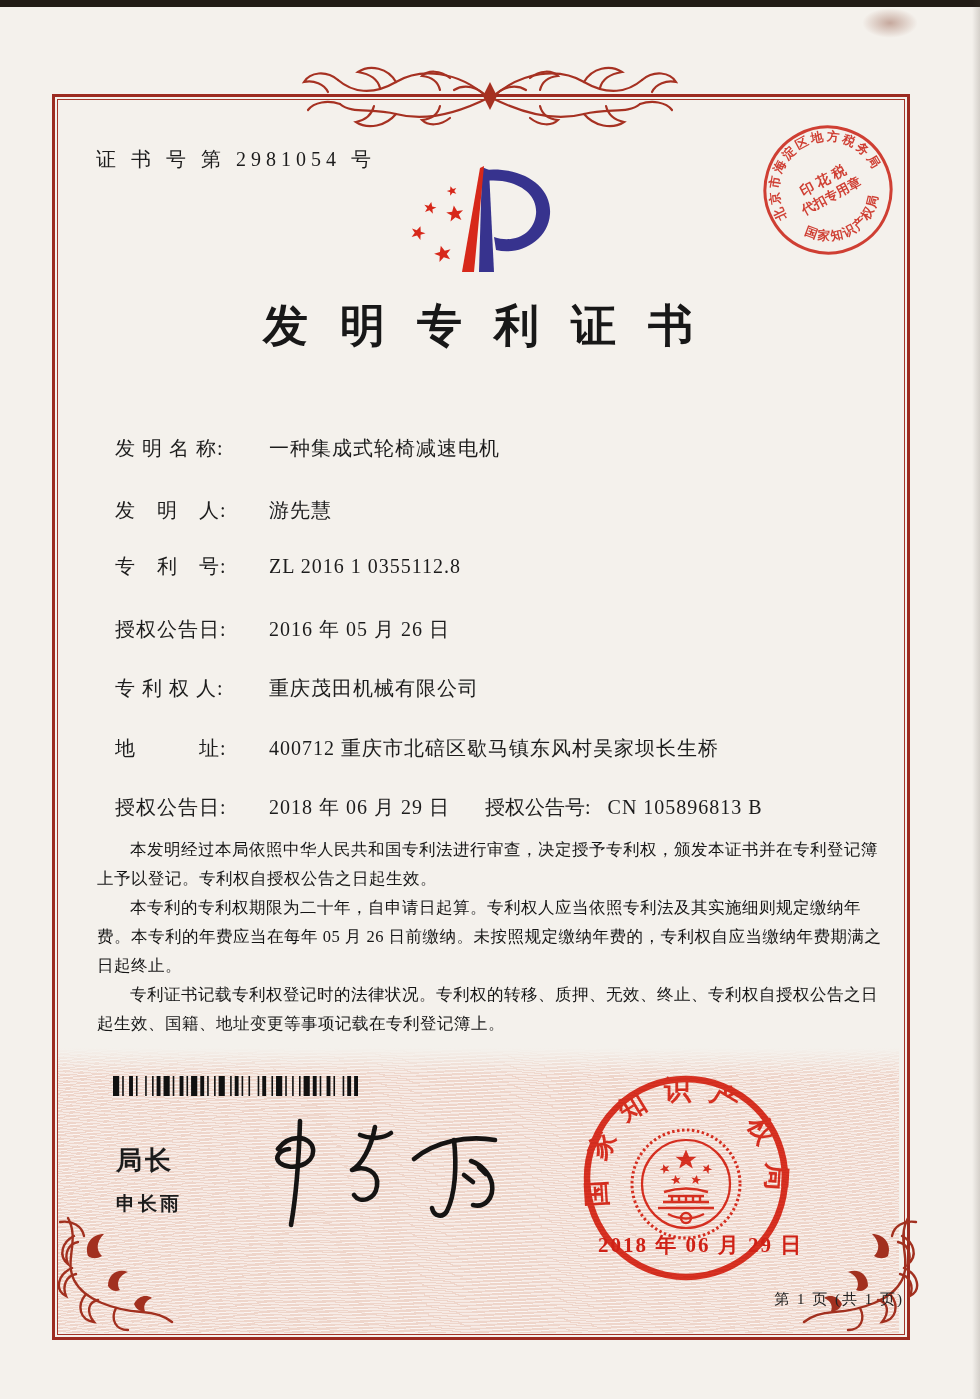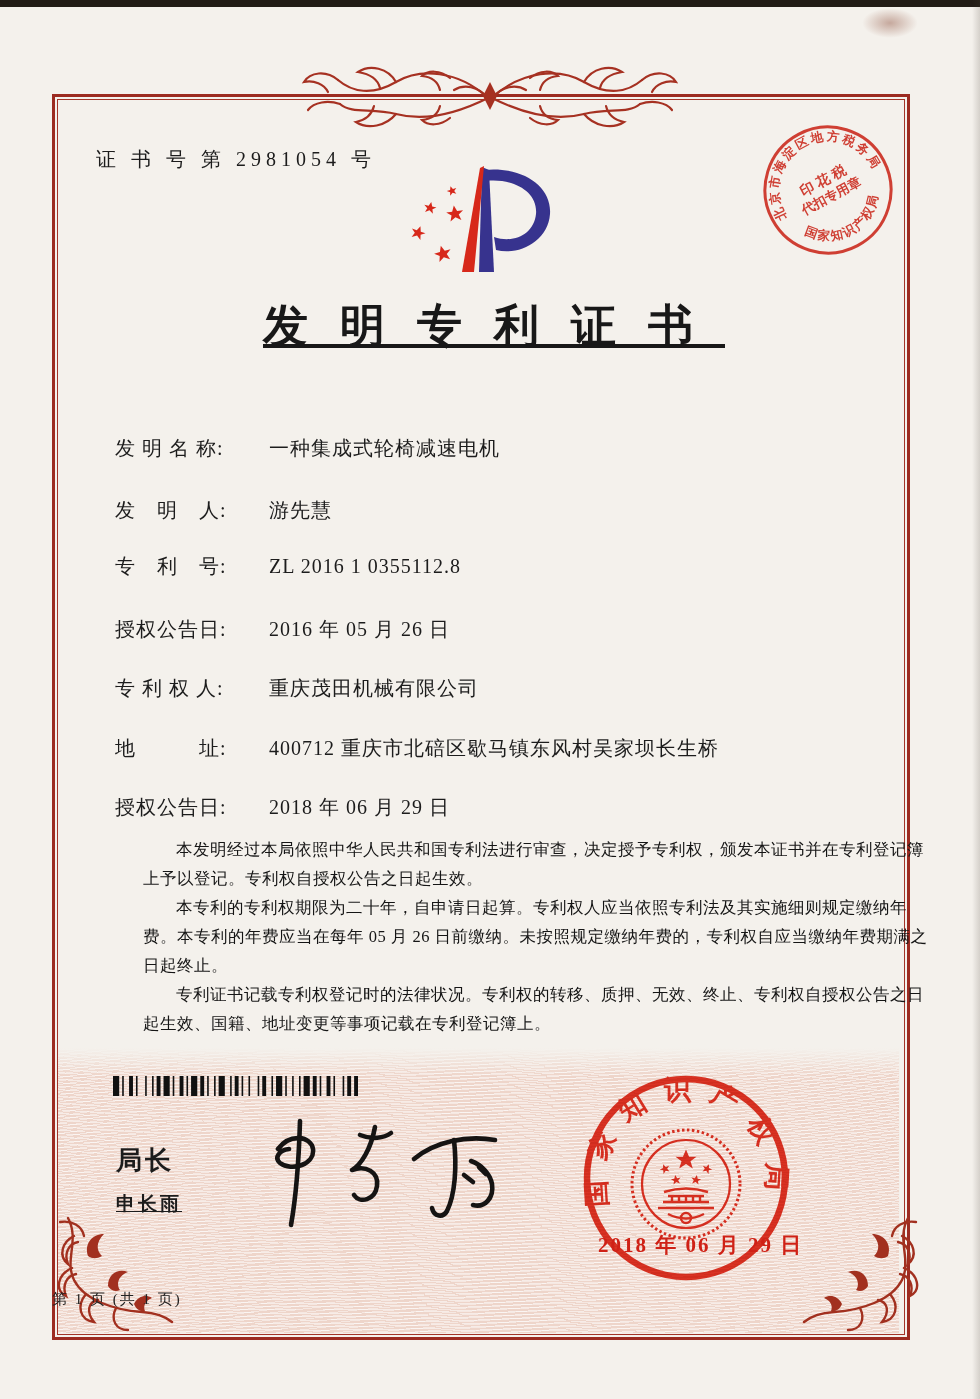--- a/index.html
+++ b/index.html
@@ -31,47 +31,47 @@
   .frame-inner{position:absolute;left:2px;top:2px;right:2px;bottom:2px;border:1px solid #a33428;}
 
   .ornament{position:absolute;z-index:2;pointer-events:none;}
   #orn-top{left:300px;top:50px;width:380px;height:96px;}
   #orn-bl{left:38px;top:1216px;width:140px;height:140px;}
   #orn-br{left:798px;top:1216px;width:140px;height:140px;transform:scaleX(-1);}
 
   .cert-no{position:absolute;left:96px;top:146px;font-size:20px;letter-spacing:5px;z-index:3;}
   .logo{position:absolute;left:410px;top:164px;width:145px;height:112px;z-index:3;}
   .title{position:absolute;left:52px;top:296px;width:852px;text-align:center;
-    font-size:45px;font-weight:bold;letter-spacing:32px;text-indent:32px;color:#181818;z-index:3;text-decoration:underline;}
+    font-size:45px;font-weight:bold;letter-spacing:32px;text-indent:32px;color:#181818;z-index:3;}
 
   .field-row{position:absolute;left:115px;width:775px;font-size:20px;line-height:30px;z-index:3;white-space:nowrap;}
   .flabel{display:inline-block;min-width:142px;letter-spacing:1px;}
   .fvalue{margin-left:12px;letter-spacing:1px;text-align:right;}
   .field-cell2{position:absolute;left:370px;top:0;}
 
   .body-text{position:absolute;left:97px;top:835px;width:790px;z-index:3;
-    font-size:16.5px;line-height:29px;color:#151515;margin-left:46px;}
+    font-size:16.5px;line-height:29px;color:#151515;}
   .body-text p{margin:0;text-indent:2em;letter-spacing:.5px;}
 
   .barcode{position:absolute;left:113px;top:1076px;width:248px;height:20px;z-index:3;}
 
   .sig-role{position:absolute;left:116px;top:1143px;font-size:26px;font-weight:600;z-index:3;
     font-family:"Liberation Sans","DejaVu Sans",sans-serif;letter-spacing:3px;}
   .sig-name{position:absolute;left:116px;top:1191px;font-size:19px;font-weight:600;z-index:3;
-    font-family:"Liberation Sans","DejaVu Sans",sans-serif;letter-spacing:3px;text-decoration:underline;}
+    font-family:"Liberation Sans","DejaVu Sans",sans-serif;letter-spacing:3px;}
   .signature{position:absolute;left:248px;top:1105px;width:285px;height:140px;z-index:4;mix-blend-mode:multiply;}
 
   .tax-stamp{position:absolute;left:756px;top:118px;width:144px;height:144px;z-index:4;
     opacity:.92;mix-blend-mode:multiply;}
   .main-seal{position:absolute;left:580px;top:1072px;width:212px;height:212px;z-index:4;
     opacity:.95;mix-blend-mode:multiply;}
   .seal-date{position:absolute;left:598px;top:1231px;font-size:21px;font-weight:600;color:#cf2116;
     letter-spacing:2px;z-index:5;}
 
-  .footer{position:absolute;left:52px;top:1290px;width:852px;text-align:left;font-size:15px;
+  .footer{position:absolute;left:52px;top:1290px;width:852px;text-align:right;font-size:15px;
     letter-spacing:2px;z-index:3;color:#222;}
 </style>
 </head>
 <body>
 
 <div class="scan-edge-top"></div>
 <div class="scan-edge-right"></div>
 <div class="scan-smudge"></div>
 
 <div class="pink-band"></div>
@@ -179,20 +179,24 @@
   <span class="flabel">授权公告日:</span><span class="fvalue">2016 年 05 月 26 日</span>
 </div>
 <div class="field-row" style="top:673px">
   <span class="flabel">专 利 权 人:</span><span class="fvalue">重庆茂田机械有限公司</span>
 </div>
 <div class="field-row" style="top:733px">
   <span class="flabel">地　　　址:</span><span class="fvalue">400712 重庆市北碚区歇马镇东风村吴家坝长生桥</span>
 </div>
 <div class="field-row" style="top:792px">
   <span class="flabel">授权公告日:</span><span class="fvalue">2018 年 06 月 29 日</span>
+  <span class="field-cell2">
+    <span>授权公告号:</span>
+    <span class="fvalue">CN 105896813 B</span>
+  </span>
 </div>
 
 <div class="body-text">
   <p>本发明经过本局依照中华人民共和国专利法进行审查，决定授予专利权，颁发本证书并在专利登记簿上予以登记。专利权自授权公告之日起生效。</p>
   <p>本专利的专利权期限为二十年，自申请日起算。专利权人应当依照专利法及其实施细则规定缴纳年费。本专利的年费应当在每年 05 月 26 日前缴纳。未按照规定缴纳年费的，专利权自应当缴纳年费期满之日起终止。</p>
   <p>专利证书记载专利权登记时的法律状况。专利权的转移、质押、无效、终止、专利权自授权公告之日起生效、国籍、地址变更等事项记载在专利登记簿上。</p>
 </div>
 
 <div class="barcode">
   <svg width="248" height="20" viewBox="0 0 248 20">

